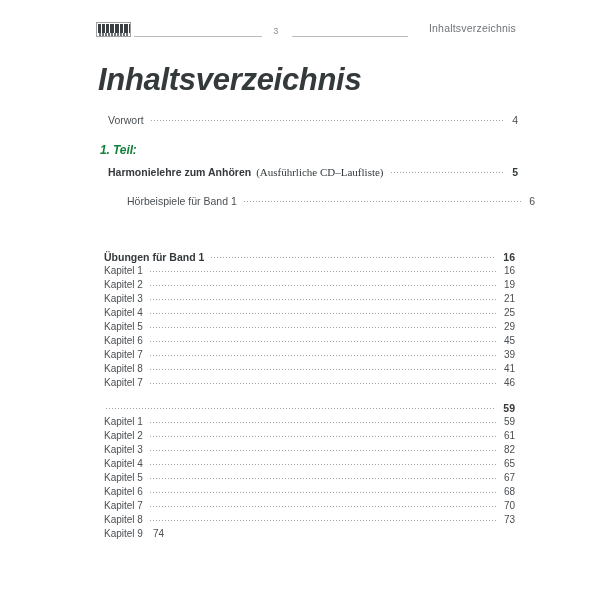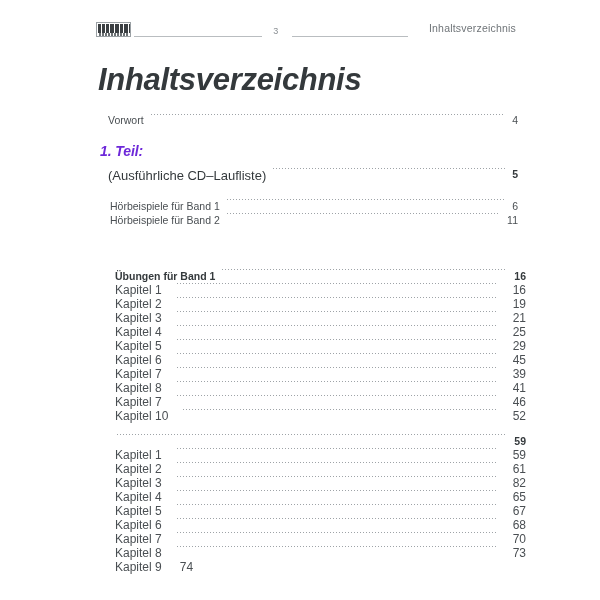--- a/index.html
+++ b/index.html
@@ -135,21 +135,21 @@
   
   .toc {
     position: absolute;
     left: 100px;
     top: 114px;
     width: 418px;
   }
 
   .toc-row {
     display: flex;
-    align-items: flex-start;
+    align-items: center;
     width: 100%;
     white-space: nowrap;
   }
   .toc-label {
     flex: 0 0 auto;
     padding-right: 5px;
   }
   .toc-leader {
     flex: 1 1 auto;
     min-width: 8px;
@@ -176,56 +176,56 @@
 
   
   .r-plain {
     font-size: 10.5px;
     color: #4a4f53;
     margin-bottom: 0;
   }
   .r-plain .toc-page { color: #4a4f53; }
 
   .r-section {
-    font-size: 14px;
+    font-size: 12px;
     font-weight: bold;
     font-style: italic;
-    color: #6d28d9;
+    color: #15803d;
     letter-spacing: -0.1px;
   }
 
   .r-sub {
     font-size: 10.5px;
     font-weight: bold;
     color: #34393c;
   }
   .r-sub .toc-page { font-weight: bold; }
 
   .r-kapitel {
-    font-size: 12px;
+    font-size: 10px;
     color: #4a4f53;
-    gap: 8px;
   }
 
   .note {
     font-weight: normal;
-    font-size: 13px;
+    font-size: 11px;
+    font-family: Liberation Serif, serif;
   }
 
   
   .sp-1 { height: 17px; }
   .sp-2 { height: 9px; }
   .sp-3 { height: 16px; }
   .sp-4 { height: 11px; }
   .sp-5 { height: 12px; }
   .sp-6 { height: 21px; }
 
   .indent-1 { margin-left: 8px; width: calc(100% - 8px); }
-  .indent-2 { margin-left: 15px; width: calc(100% - 7px); }
-  .indent-3 { margin-left: 10px; width: calc(100% - 10px); }
+  .indent-2 { margin-left: 4px; width: calc(100% - 7px); }
+  .indent-3 { margin-left: 27px; width: calc(100% - 10px); }
 
   .row-tight { line-height: 14px; }
 </style>
 </head>
 <body>
 
 <div class="page">
 
   <div class="header">
     <div class="logo">
@@ -250,37 +250,33 @@
 
     <div class="sp-1"></div>
 
     <div class="toc-row r-section">
       <span class="toc-label">1. Teil:</span>
     </div>
 
     <div class="sp-2"></div>
 
     <div class="toc-row r-sub indent-1">
+      <span class="toc-label">Harmonielehre zum Anhören</span>
       <span class="toc-label note">(Ausführliche CD–Laufliste)</span>
       <span class="toc-leader"></span>
       <span class="toc-page">5</span>
     </div>
 
     <div class="sp-3"></div>
 
     <div class="toc-row r-plain row-tight indent-3">
       <span class="toc-label">Hörbeispiele für Band 1</span>
       <span class="toc-leader"></span>
       <span class="toc-page">6</span>
     </div>
-    <div class="toc-row r-plain row-tight indent-3">
-      <span class="toc-label">Hörbeispiele für Band 2</span>
-      <span class="toc-leader"></span>
-      <span class="toc-page">11</span>
-    </div>
 
     <div class="sp-6"></div>
 
 
     <div class="sp-2"></div>
 
 
     <div class="sp-5"></div>
 
     <div class="toc-row r-sub row-tight indent-2">
@@ -327,25 +323,20 @@
     <div class="toc-row r-kapitel row-tight indent-2">
       <span class="toc-label">Kapitel 8</span>
       <span class="toc-leader"></span>
       <span class="toc-page">41</span>
     </div>
     <div class="toc-row r-kapitel row-tight indent-2">
       <span class="toc-label">Kapitel 7</span>
       <span class="toc-leader"></span>
       <span class="toc-page">46</span>
     </div>
-    <div class="toc-row r-kapitel row-tight indent-2">
-      <span class="toc-label">Kapitel 10</span>
-      <span class="toc-leader"></span>
-      <span class="toc-page">52</span>
-    </div>
 
     <div class="sp-4"></div>
 
     <div class="toc-row r-sub row-tight indent-2">
       <span class="toc-leader"></span>
       <span class="toc-page">59</span>
     </div>
 
     <div class="toc-row r-kapitel row-tight indent-2">
       <span class="toc-label">Kapitel 1</span>

